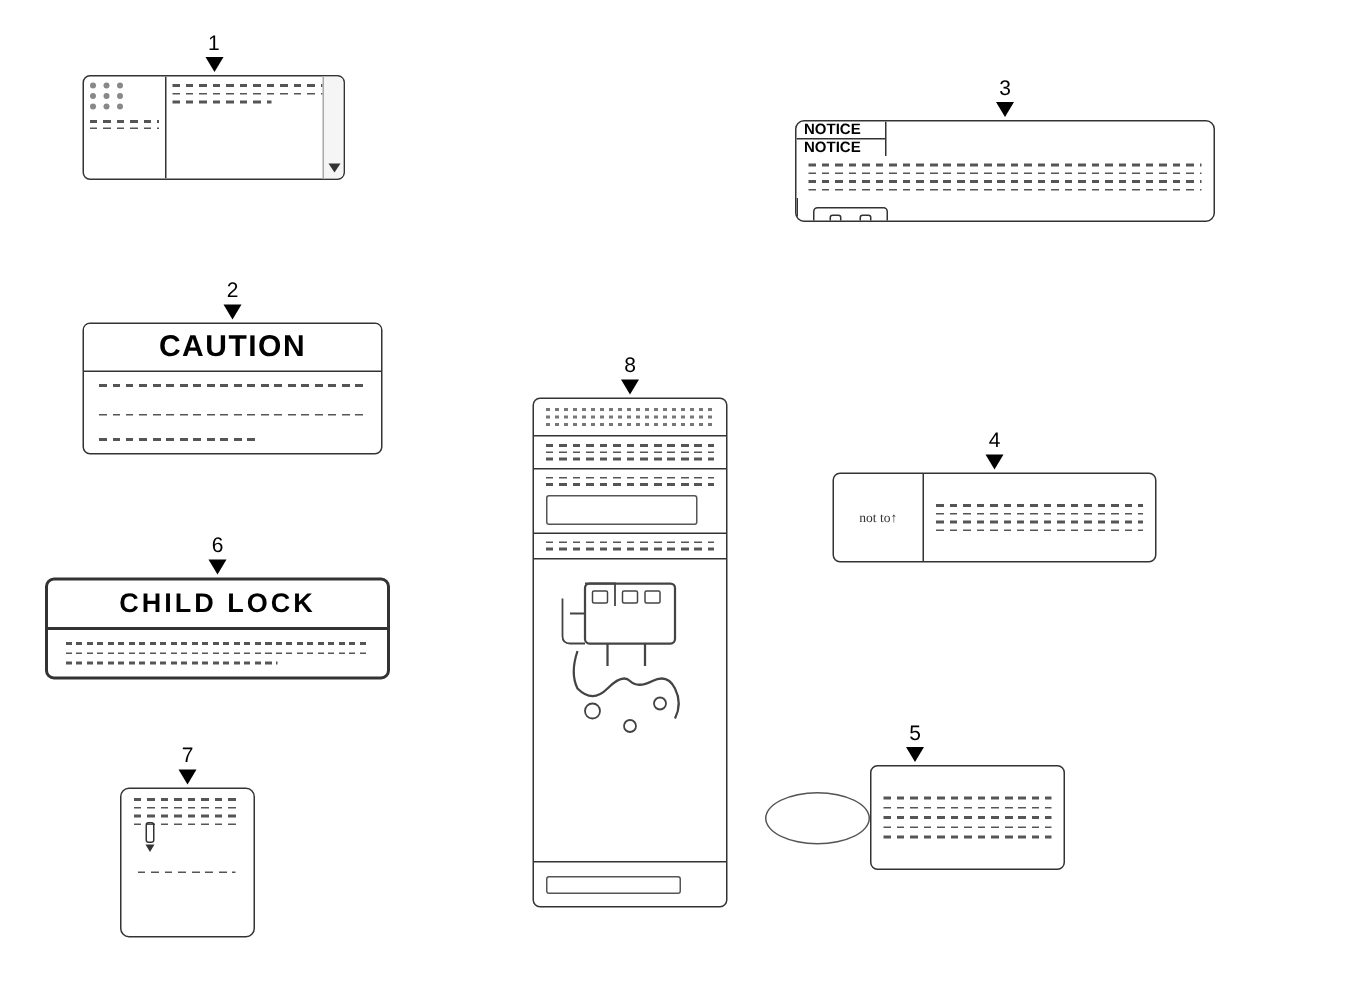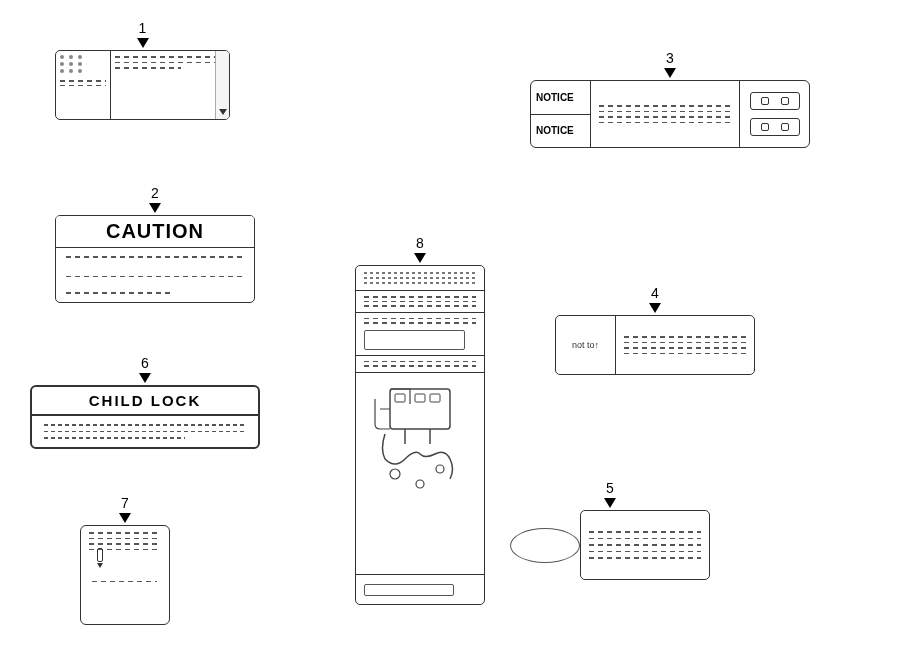--- a/index.html
+++ b/index.html
@@ -129,21 +129,21 @@
       gap: 6px;
     }
 
     
     .item3-box {
       border: 1.5px solid #333;
       border-radius: 6px;
       width: 280px;
       height: 68px;
       display: flex;
-      flex-direction: row;
+      flex-direction: column;
       overflow: hidden;
     }
     .item3-left {
       width: 60px;
       border-right: 1.5px solid #333;
       display: flex;
       flex-direction: column;
     }
     .item3-notice1, .item3-notice2 {
       flex: 1;
@@ -188,25 +188,26 @@
       width: 8px;
       height: 8px;
       border: 1.5px solid #333;
       border-radius: 2px;
     }
 
     
     .item4-box {
       border: 1.5px solid #333;
       border-radius: 5px;
-      width: 200px;
+      width: 216px;
       height: 60px;
       display: flex;
       flex-direction: row;
       overflow: hidden;
+      font-family: Liberation Serif, serif;
     }
     .item4-left {
       width: 60px;
       border-right: 1.5px solid #333;
       display: flex;
       align-items: center;
       justify-content: center;
       font-size: 9px;
       color: #333;
       text-align: center;
@@ -250,21 +251,21 @@
     
     .item6-box {
       border: 2px solid #333;
       border-radius: 6px;
       width: 230px;
       overflow: hidden;
     }
     .item6-header {
       border-bottom: 2px solid #333;
       text-align: center;
-      font-size: 15px;
+      font-size: 18px;
       font-weight: bold;
       letter-spacing: 2px;
       padding: 5px 0;
     }
     .item6-body {
       padding: 8px 12px;
       display: flex;
       flex-direction: column;
       gap: 5px;
     }

